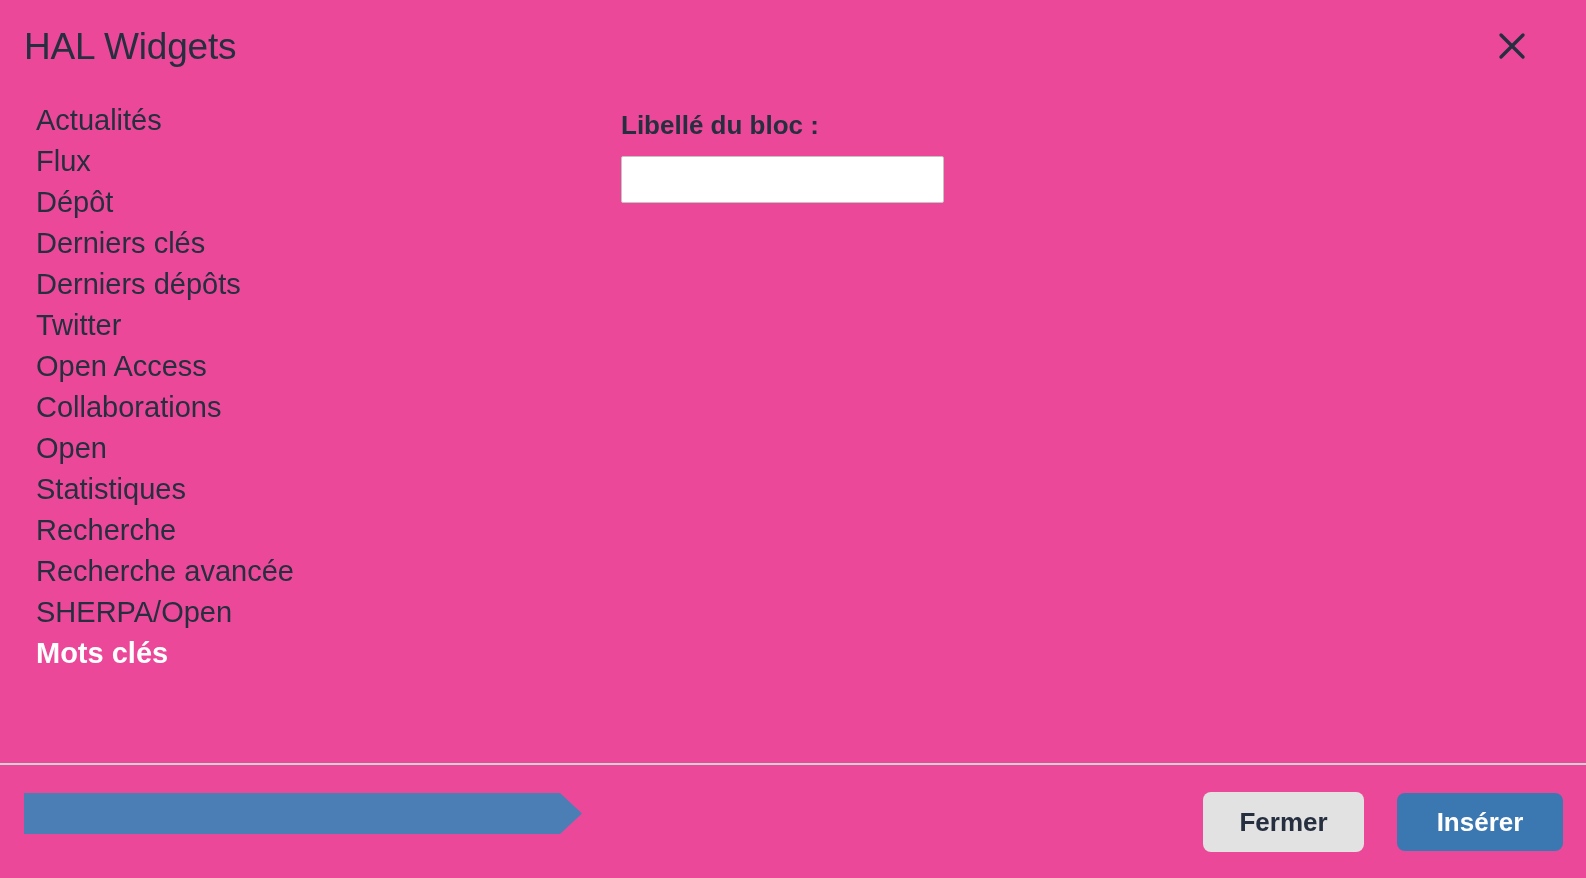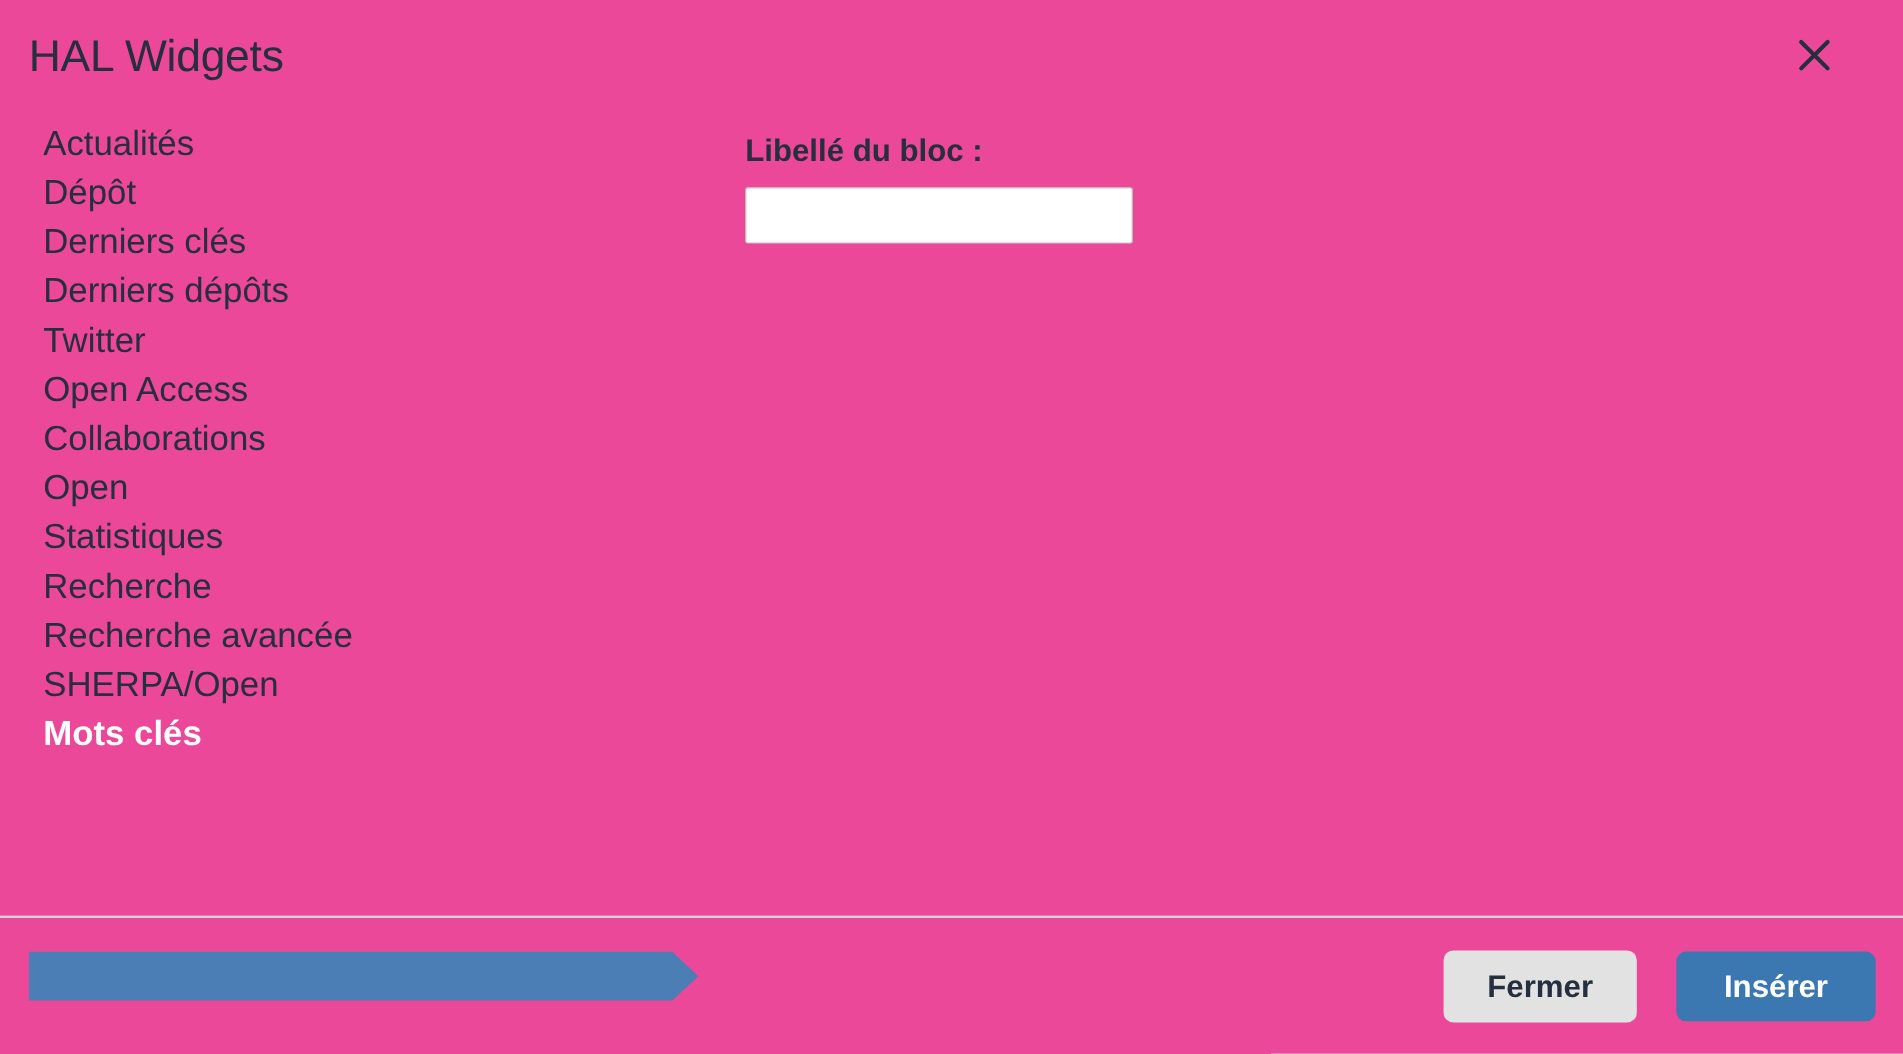--- a/index.html
+++ b/index.html
@@ -184,20 +184,21 @@
   <div class="dialog-body">
 
     <div class="selection-arrow">
       <svg width="558" height="41" viewBox="0 0 558 41" aria-hidden="true">
         <polygon points="0,0 536,0 536,0 558,20.5 536,41 0,41" fill="#4a7eb5"></polygon>
       </svg>
     </div>
 
     <ul class="widget-list">
       <li class="widget-item"><span>Actualités</span></li>
+      <li class="widget-item"><span>Flux</span></li>
       <li class="widget-item"><span>Dépôt</span></li>
       <li class="widget-item"><span>Derniers clés</span></li>
       <li class="widget-item"><span>Derniers dépôts</span></li>
       <li class="widget-item"><span>Twitter</span></li>
       <li class="widget-item"><span>Open Access</span></li>
       <li class="widget-item"><span>Collaborations</span></li>
       <li class="widget-item"><span>Open</span></li>
       <li class="widget-item"><span>Statistiques</span></li>
       <li class="widget-item"><span>Recherche</span></li>
       <li class="widget-item"><span>Recherche avancée</span></li>

